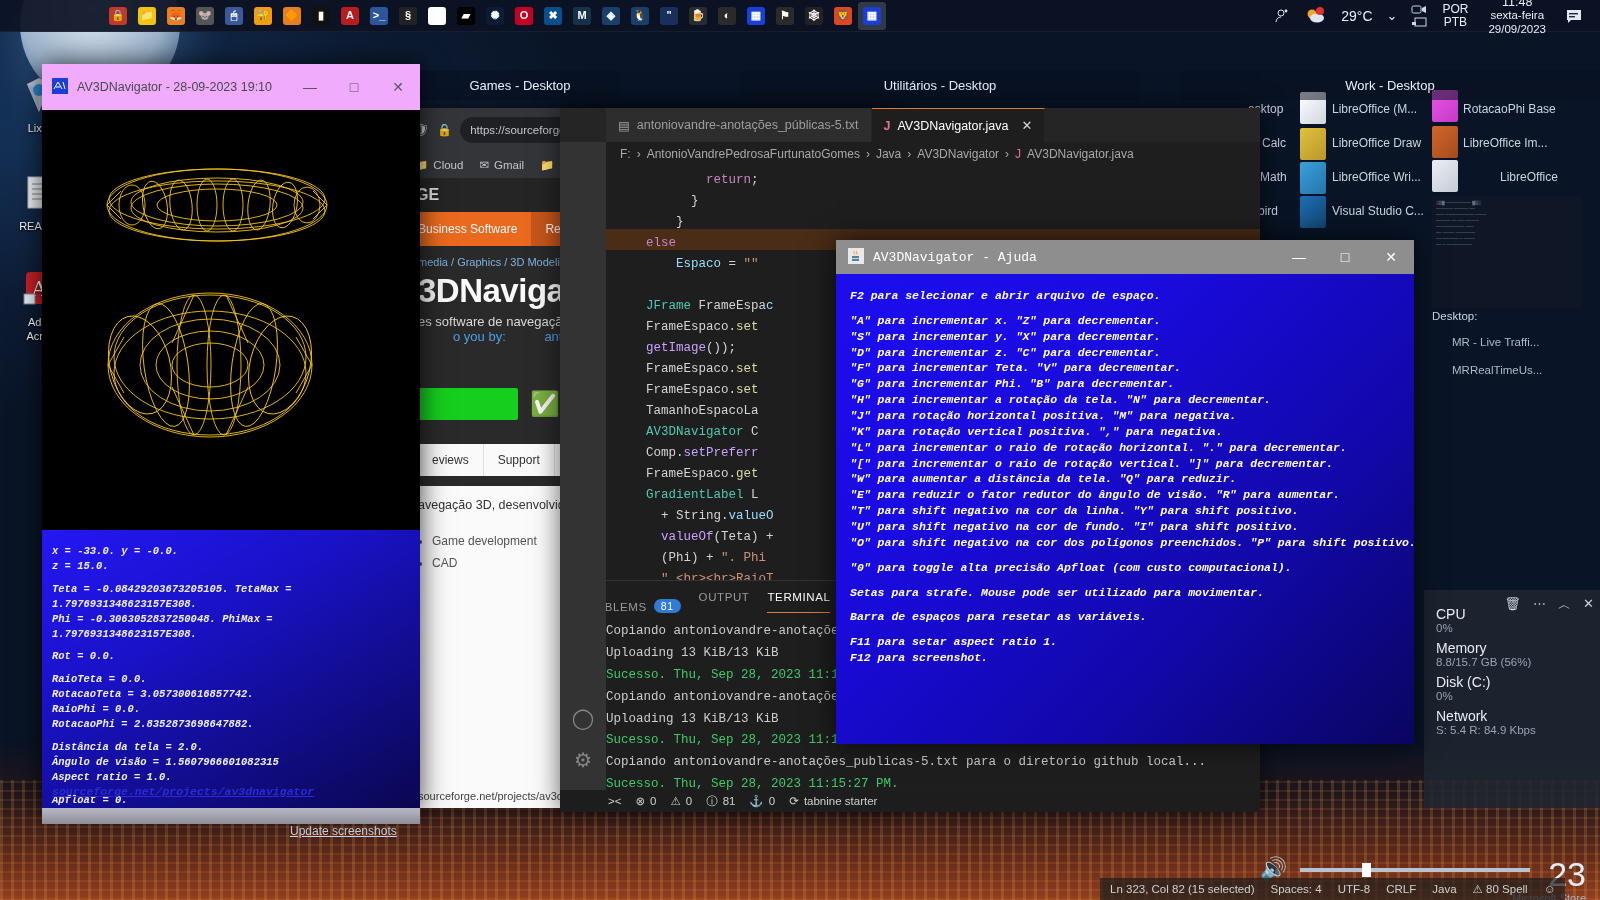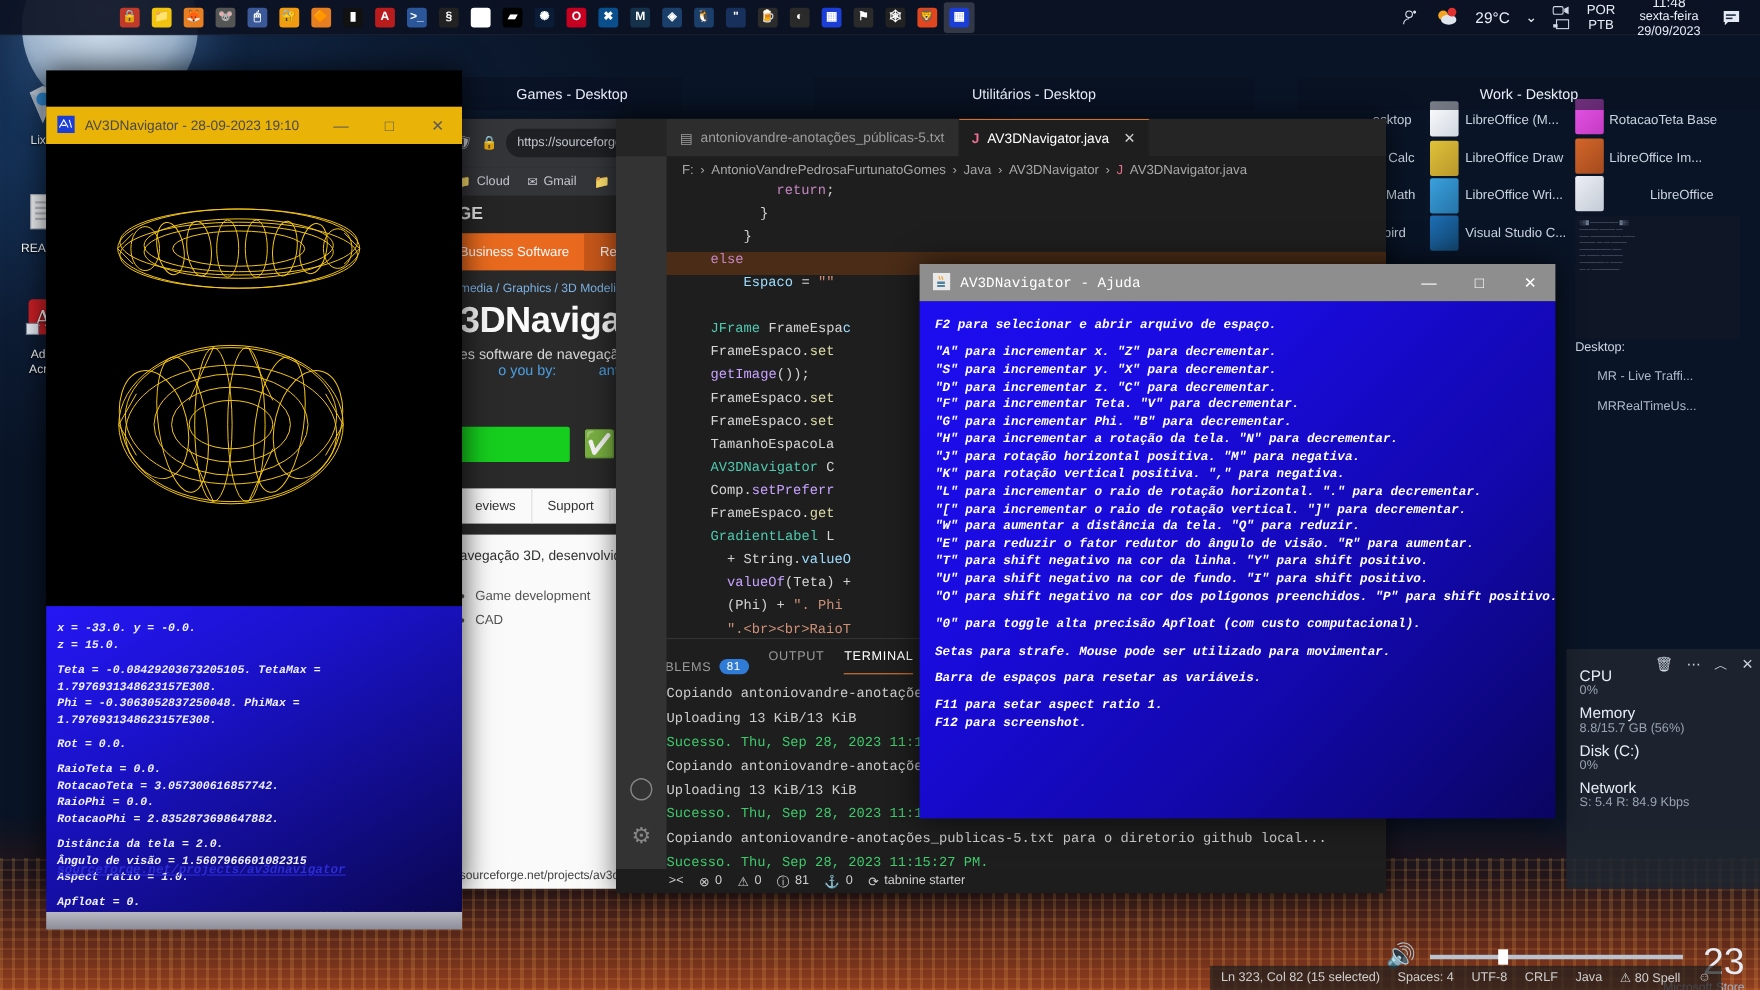--- a/index.html
+++ b/index.html
@@ -114,21 +114,21 @@
     position:absolute; left:560px; top:108px; width:700px; height:704px; z-index:20;
     background:#1e1e1e; color:#ccc; font-family:"Liberation Sans", sans-serif; overflow:hidden;
     box-shadow:0 0 24px rgba(0,0,0,.6);
   }
   #vs-tabs{ height:34px; background:#252526; display:flex; align-items:stretch; }
   .vs-tab{ display:flex; align-items:center; gap:7px; padding:0 12px; font-size:12.5px; color:#9d9d9d; background:#2d2d2d; border-right:1px solid #252526;}
   .vs-tab.active{ background:#1e1e1e; color:#fff; border-top:1px solid #e07b39;}
   .vs-tab .x{ margin-left:6px; opacity:.8; font-size:13px;}
   #vs-breadcrumb{ height:24px; display:flex; align-items:center; gap:6px; padding:0 14px; font-size:12px; color:#a8a8a8; background:#1e1e1e;}
   #vs-editor{ position:relative; height:414px; overflow:hidden; background:#1e1e1e;}
-  .code-row{ display:flex; height:21px; align-items:flex-start; font-family:"Liberation Mono", monospace; font-size:12.5px;}
+  .code-row{ display:flex; height:21px; align-items:flex-end; font-family:"Liberation Mono", monospace; font-size:12.5px;}
   .code-row.hl{ background:#4a2c17;}
   .ln{ width:56px; text-align:right; padding-right:16px; color:#5a5a5a; font-size:12px; flex:none;}
   .code-row.hl .ln{ color:#c8c8c8;}
   .ln.cur{ color:#d4d4d4; font-weight:bold;}
   .ct{ white-space:pre; color:#d4d4d4;}
   .kw{ color:#c586c0;} .typ{ color:#4ec9b0;} .fn{ color:#dcdcaa;} .str{ color:#ce9178;}
   .var{ color:#9cdcfe;} .mth{ color:#c8a2ff;}
   #vs-panel{ height:208px; background:#1e1e1e; border-top:1px solid #333;}
   #vs-panel-tabs{ height:32px; display:flex; align-items:center; gap:18px; padding:0 18px; font-size:11.5px; color:#9a9a9a; letter-spacing:.6px;}
   #vs-panel-tabs .pt{ display:flex; align-items:center; gap:7px; height:32px;}
@@ -152,22 +152,22 @@
     display:flex; align-items:center; gap:16px; font-size:11.5px; color:#cfcfcf;
     background:rgba(29,29,29,.72); padding:0 10px;
   }
 
   
   #av3d{
     position:absolute; left:42px; top:64px; width:378px; height:748px; z-index:40;
     background:#000; box-shadow:0 0 26px rgba(0,0,0,.75);
   }
   #av3d-title{
-    height:34px; background:#eab308; display:flex; align-items:center; padding-left:10px;
-    font-size:12.5px; color:#4a4a4a;margin-top:33px;
+    height:46px; background:#f0abfc; display:flex; align-items:center; padding-left:10px;
+    font-size:12.5px; color:#4a4a4a;
   }
   #av3d-title .tt{ margin-left:9px;}
   #av3d-title .wbtns{ margin-left:auto; display:flex; }
   #av3d-title .wb{ width:44px; height:34px; display:flex; align-items:center; justify-content:center; color:#5a5a5a; font-size:14px;}
   #av3d-canvas{ position:relative; height:420px; background:#000; overflow:hidden;}
   #av3d-info{
     position:relative; height:278px;
     background:linear-gradient(150deg,#2417f4 0%, #1a12c9 35%, #110c84 72%, #0a0750 100%);
     color:#eef0ff; font-family:"Liberation Mono", monospace; font-style:italic; font-weight:bold;
     font-size:10.5px; line-height:1.42; padding:14px 10px 0 10px; overflow:hidden;
@@ -274,21 +274,21 @@
   <span>Utilitários - Desktop</span>
 </div>
 <div class="desk-group" style="left:1180px; top:70px; width:420px;">
   <span>Work - Desktop</span>
 </div>
 
 <div class="lo-ico" style="left:1300px; top:92px; background:linear-gradient(135deg,#fff,#cfd6e0);"></div>
 <div class="lo-item" style="left:1248px; top:102px;">esktop</div>
 <div class="lo-item" style="left:1332px; top:102px;">LibreOffice (M...</div>
 <div class="lo-ico" style="left:1432px; top:90px; background:linear-gradient(135deg,#e754e7,#c43bc4);"></div>
-<div class="lo-item" style="left:1463px; top:102px;">RotacaoTeta Base</div>
+<div class="lo-item" style="left:1463px; top:102px;">RotacaoPhi Base</div>
 
 <div class="lo-ico" style="left:1300px; top:128px; background:linear-gradient(135deg,#dfc23a,#b9972b);"></div>
 <div class="lo-item" style="left:1262px; top:136px;">Calc</div>
 <div class="lo-item" style="left:1332px; top:136px;">LibreOffice Draw</div>
 <div class="lo-ico" style="left:1432px; top:126px; background:linear-gradient(135deg,#d4662a,#a34a1d);"></div>
 <div class="lo-item" style="left:1463px; top:136px;">LibreOffice Im...</div>
 
 <div class="lo-ico" style="left:1300px; top:162px; background:linear-gradient(135deg,#3aa0dd,#2574a8);"></div>
 <div class="lo-item" style="left:1260px; top:170px;">Math</div>
 <div class="lo-item" style="left:1332px; top:170px;">LibreOffice Wri...</div>

